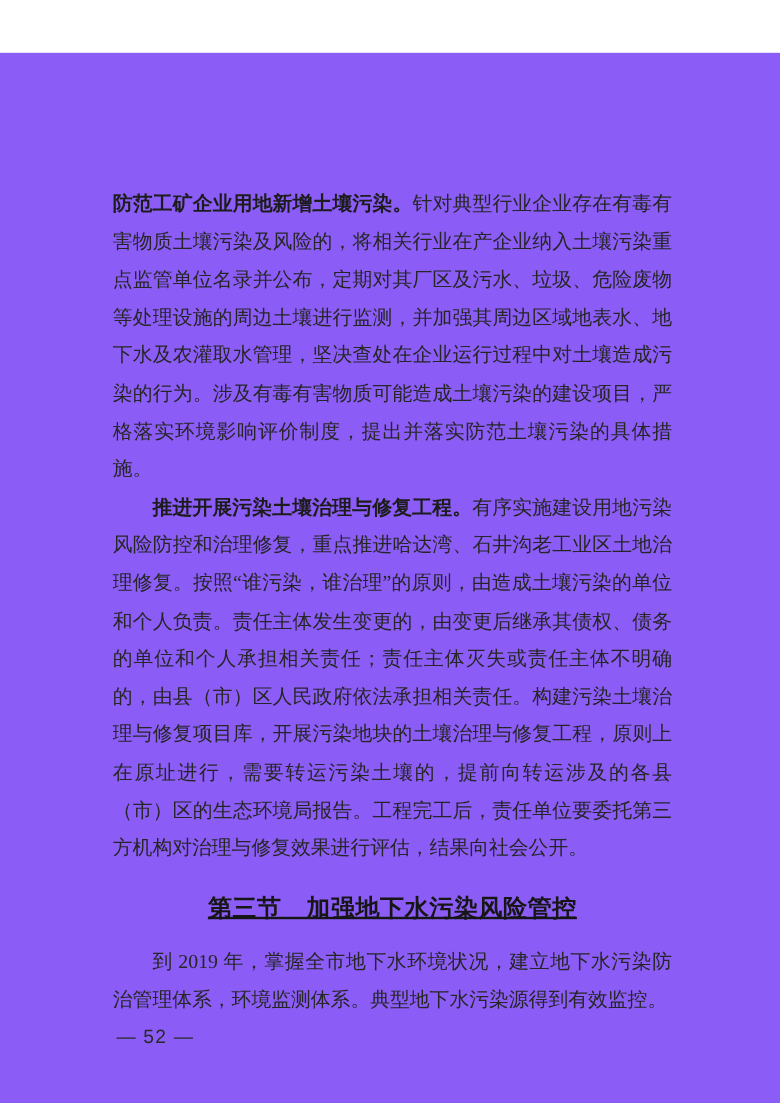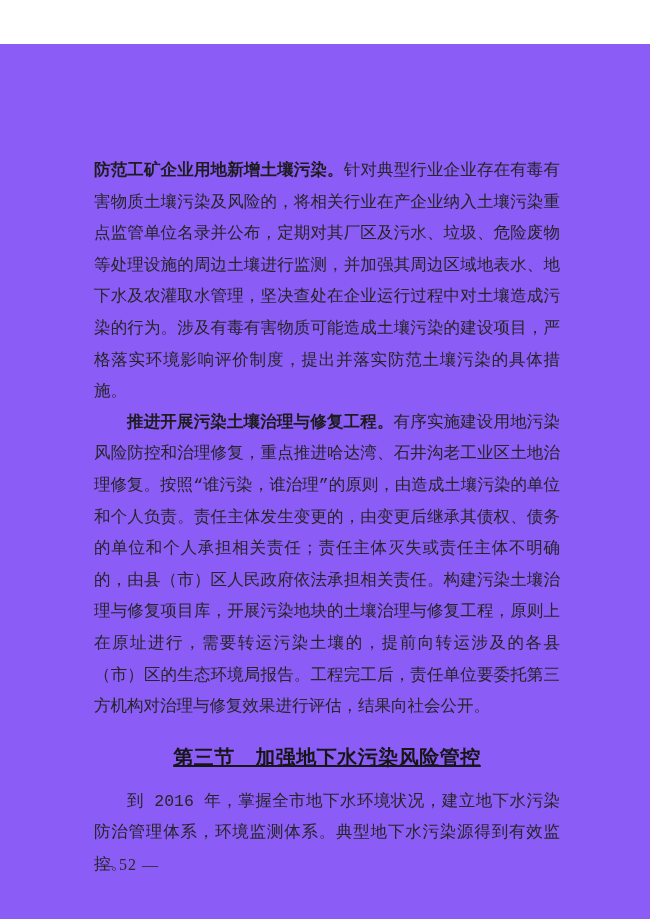--- a/index.html
+++ b/index.html
@@ -30,54 +30,53 @@
     text-align: justify;
     text-justify: inter-ideograph;
     letter-spacing: 0;
   }
   .para .lead {
     font-weight: bold;
     color: #1c1c1c;
   }
   .indent {
     text-indent: 33px;
-    font-family: Liberation Mono, monospace;
   }
   .section-heading {
     margin: 20px 0 15px 0;
     text-align: center;
     font-size: 20px;
     line-height: 28px;
     font-weight: 700;
     font-family: "Liberation Sans", "DejaVu Sans", sans-serif;
     color: #161616;
     letter-spacing: 0.5px;
     text-decoration: underline;
   }
   .page-number {
     position: absolute;
     left: 97px;
     top: 810px;
     font-size: 16px;
     line-height: 22px;
     color: #2a2a2a;
     letter-spacing: 1px;
-    font-family: Liberation Serif, serif;
+    font-family: Liberation Sans, sans-serif;
   }
 </style>
 </head>
 <body>
 
 <div class="page">
   <div class="content">
 
     <p class="para"><span class="lead">防范工矿企业用地新增土壤污染。</span><span>针对典型行业企业存在有毒有害物质土壤污染及风险的，将相关行业在产企业纳入土壤污染重点监管单位名录并公布，定期对其厂区及污水、垃圾、危险废物等处理设施的周边土壤进行监测，并加强其周边区域地表水、地下水及农灌取水管理，坚决查处在企业运行过程中对土壤造成污染的行为。涉及有毒有害物质可能造成土壤污染的建设项目，严格落实环境影响评价制度，提出并落实防范土壤污染的具体措施。</span></p>
 
     <p class="para indent"><span class="lead">推进开展污染土壤治理与修复工程。</span><span>有序实施建设用地污染风险防控和治理修复，重点推进哈达湾、石井沟老工业区土地治理修复。按照“谁污染，谁治理”的原则，由造成土壤污染的单位和个人负责。责任主体发生变更的，由变更后继承其债权、债务的单位和个人承担相关责任；责任主体灭失或责任主体不明确的，由县（市）区人民政府依法承担相关责任。构建污染土壤治理与修复项目库，开展污染地块的土壤治理与修复工程，原则上在原址进行，需要转运污染土壤的，提前向转运涉及的各县（市）区的生态环境局报告。工程完工后，责任单位要委托第三方机构对治理与修复效果进行评估，结果向社会公开。</span></p>
 
     <h2 class="section-heading">第三节　加强地下水污染风险管控</h2>
 
-    <p class="para indent">到 2016 年，掌握全市地下水环境状况，建立地下水污染防治管理体系，环境监测体系。典型地下水污染源得到有效监控。</p>
+    <p class="para indent">到 2019 年，掌握全市地下水环境状况，建立地下水污染防治管理体系，环境监测体系。典型地下水污染源得到有效监控。</p>
 
   </div>
 
   <div class="page-number">— 52 —</div>
 </div>
 
 </body></html>

